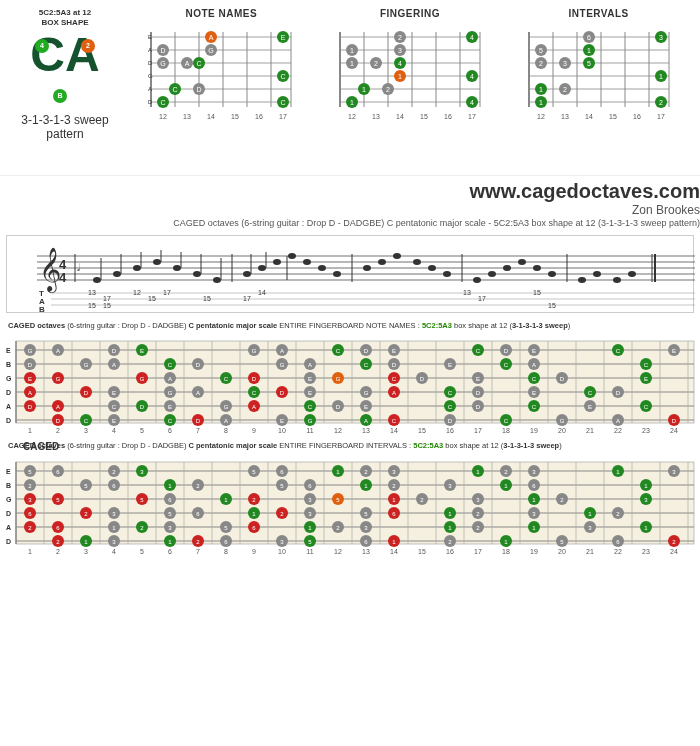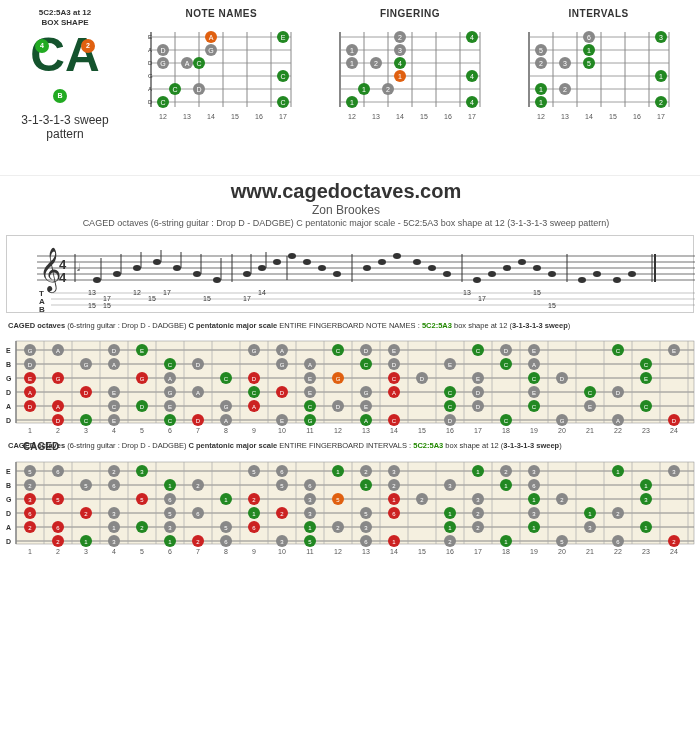--- a/index.html
+++ b/index.html
@@ -85,22 +85,22 @@
     .diagram-header {
       font-size: 10px;
       font-weight: bold;
       color: #333;
       margin-bottom: 3px;
       letter-spacing: 0.5px;
     }
 
     
     .website-section {
-      text-align: center;
-      padding: 4px 8px 2px 0;
+      text-align: right;
+      padding: 4px 0 2px 0;
       border-top: 1px solid #eee;
     }
     .website-url {
       font-size: 20px;
       font-weight: bold;
       color: #333;
     }
     .website-author {
       font-size: 12px;
       color: #555;

